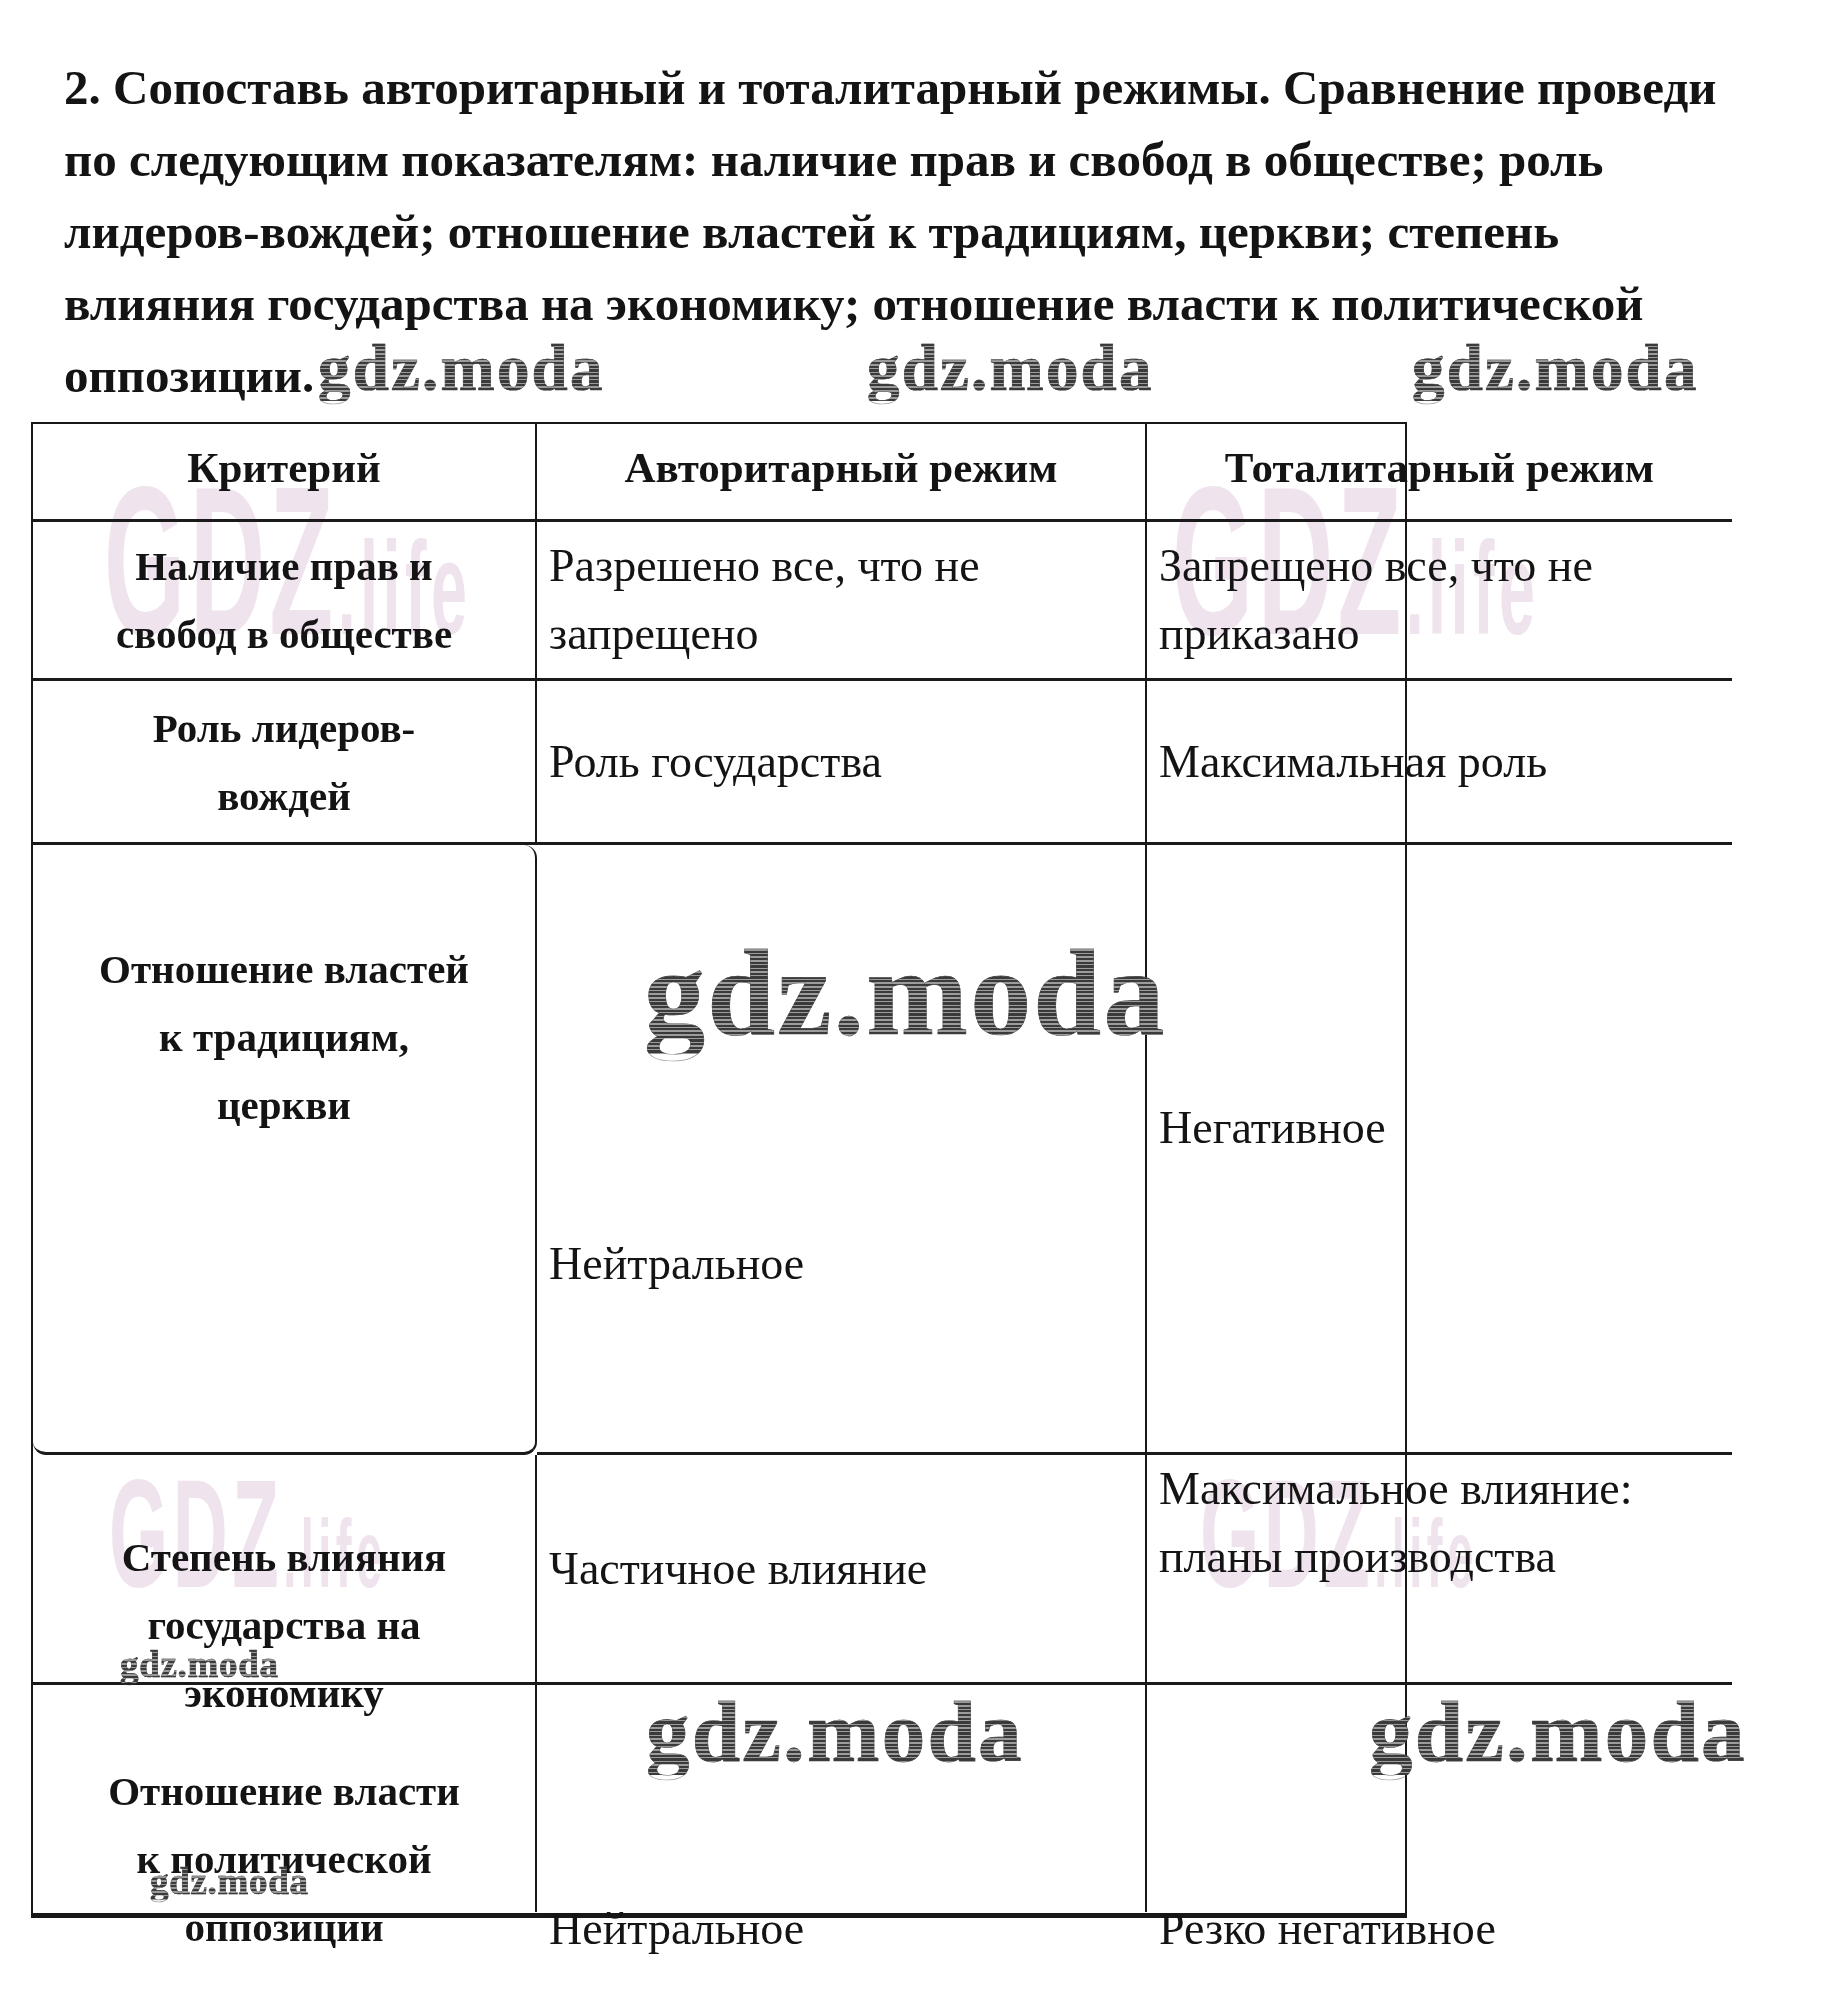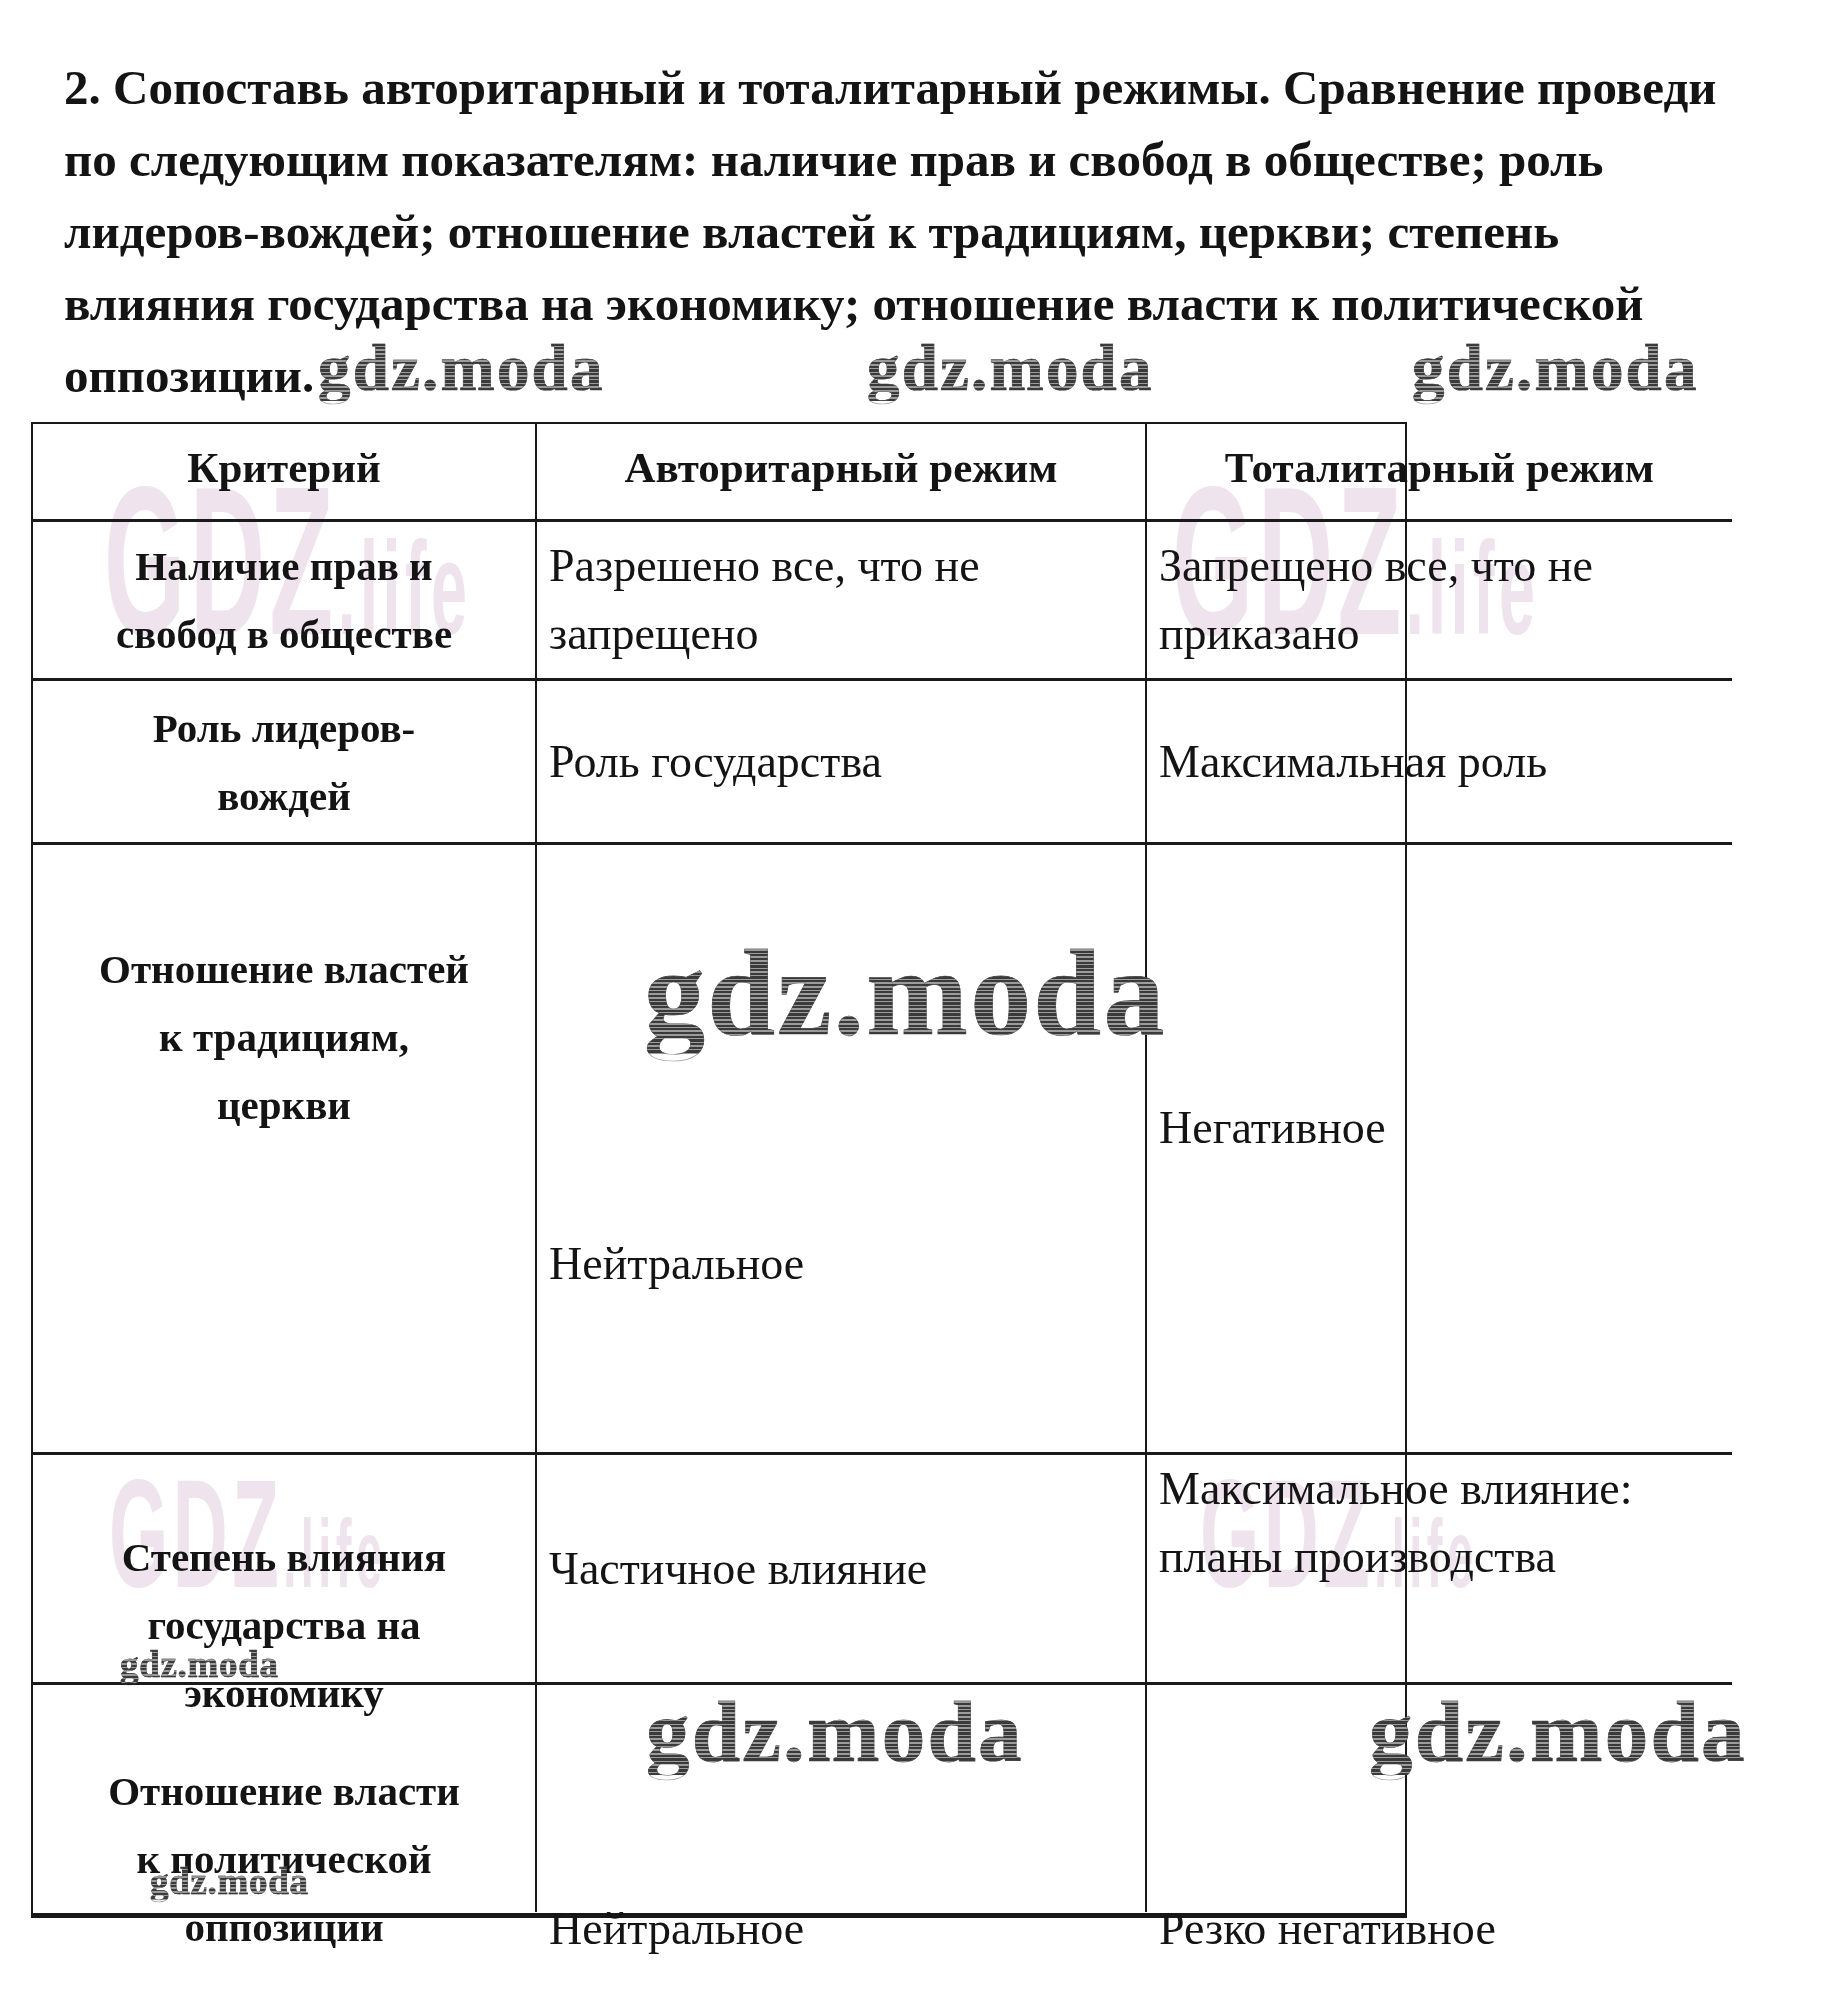--- a/index.html
+++ b/index.html
@@ -100,21 +100,21 @@
   }
   .val {
     font-size: 46px; line-height: 68px;
     padding-left: 12px; padding-right: 7.4px;
     text-align: left;
   }
   .vcenter { display: flex; flex-direction: column; justify-content: center; }
 
   .r1.crit { padding-top: 10.4px; }
   .r1.val  { padding-top: 10.4px; }
-  .r3.crit { padding-top: 90px; }
+  .r3.crit { padding-top: 90px; border-radius: 13px; }
   .r3.val  { padding-top: 249px; }
   .r4.crit { }
   .r4.val3 { }
   .r5.crit { padding-top: 4.4px; text-align: center; }
   .r5.val  { padding-top: 74px; }
 </style>
 </head>
 <body>
 
 <div class="page">

